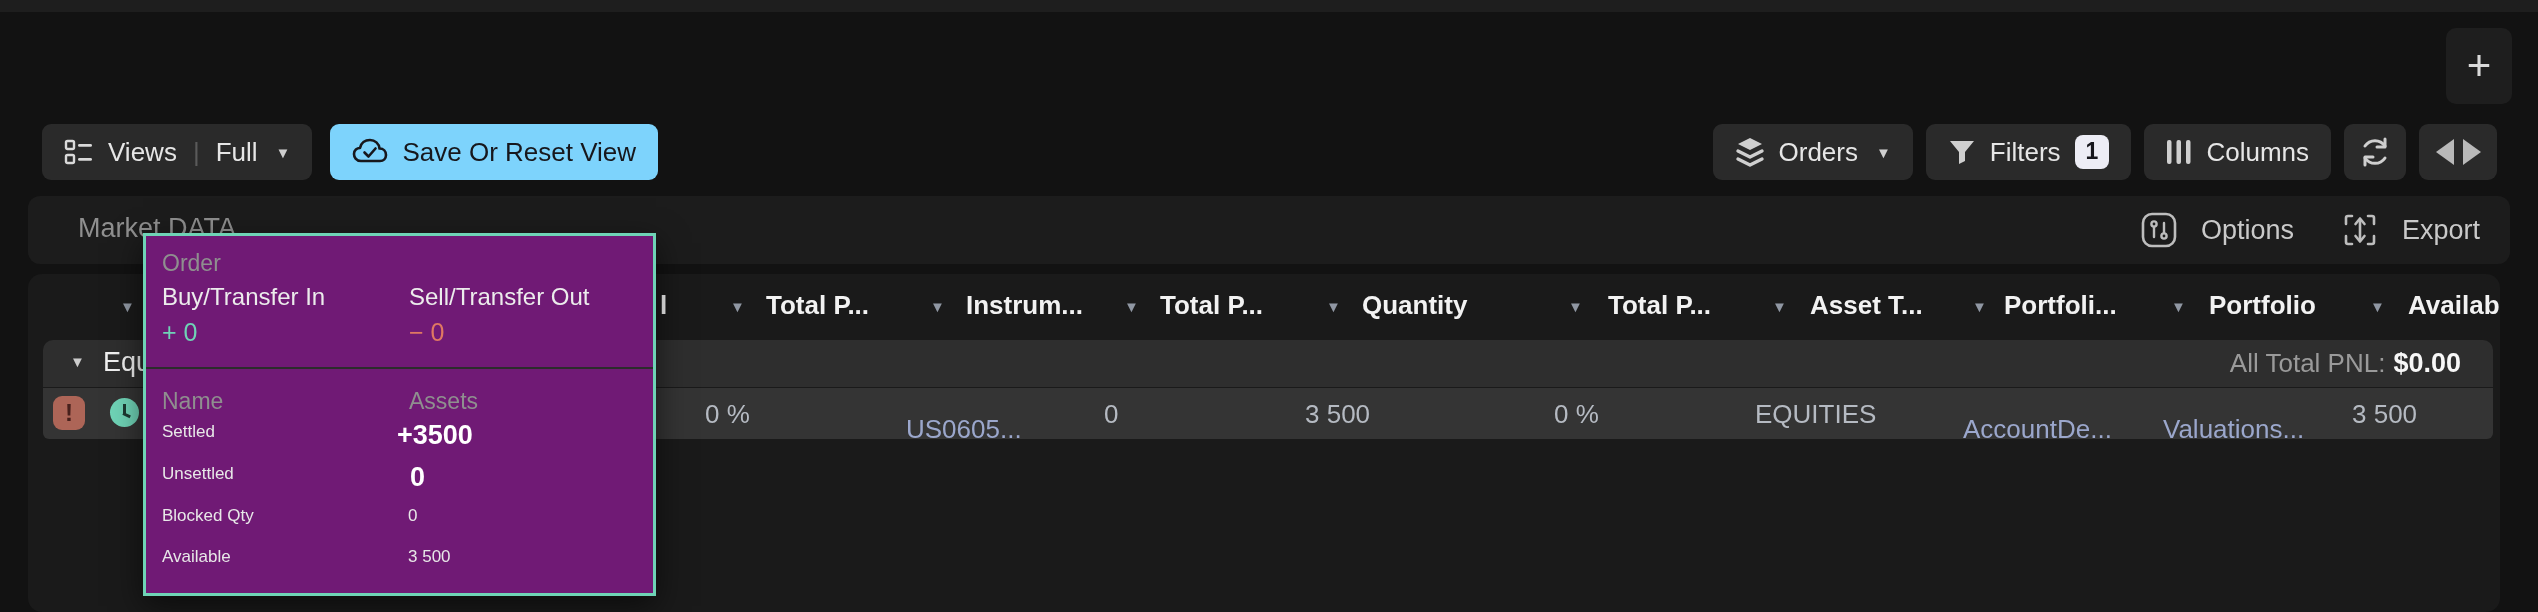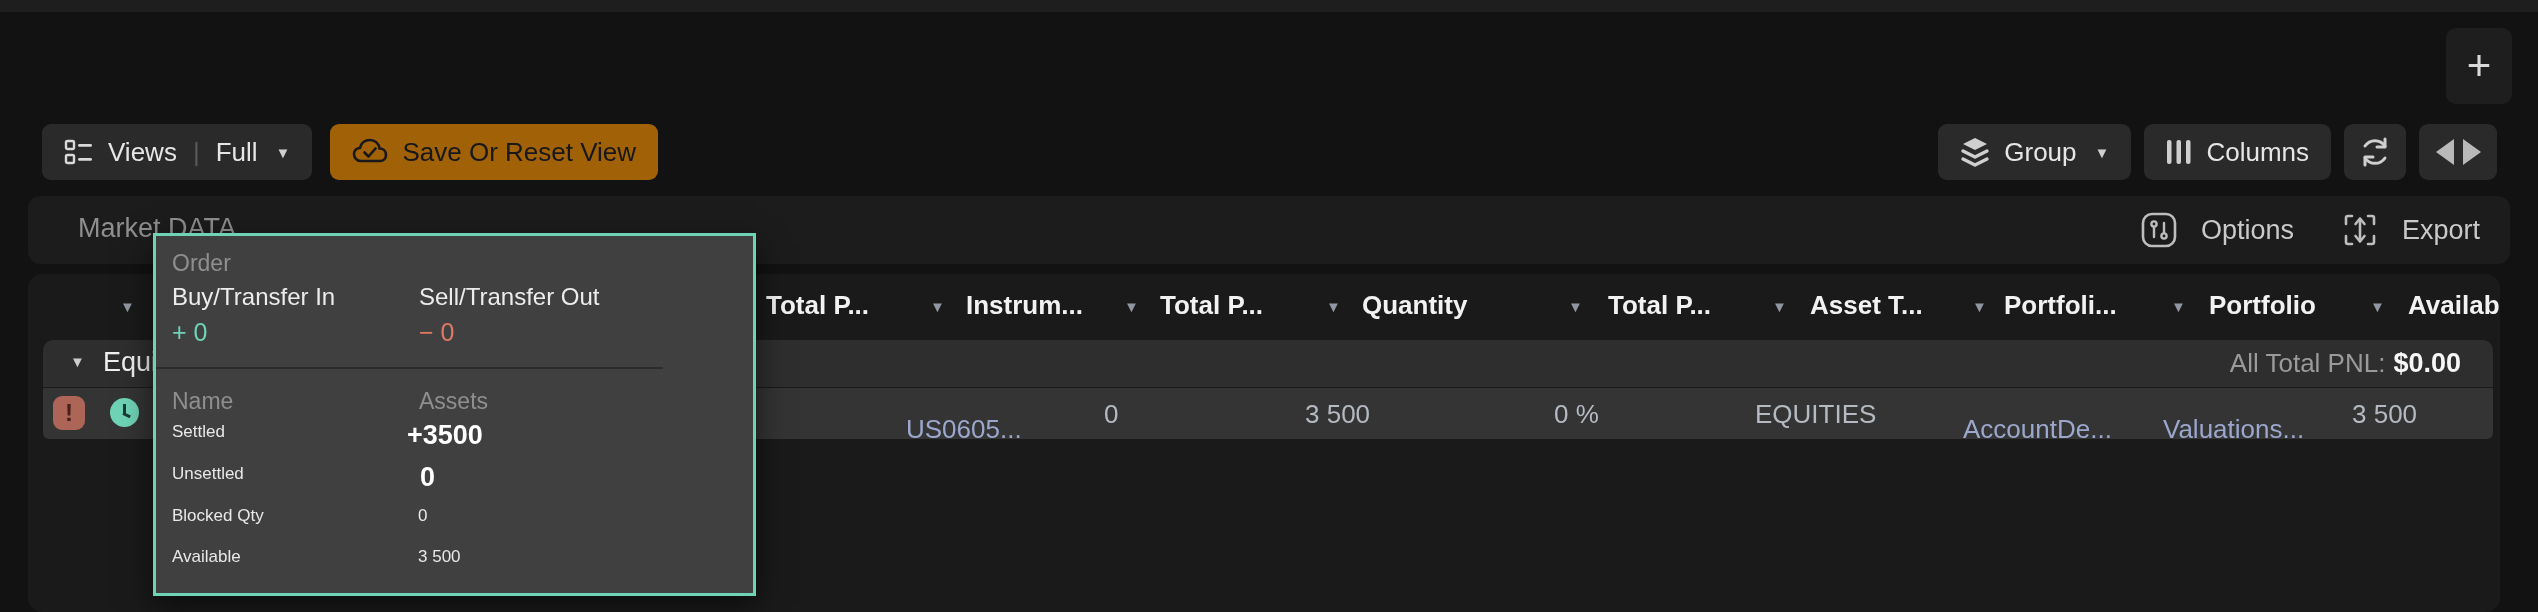--- a/index.html
+++ b/index.html
@@ -19,21 +19,21 @@
     background:#1e1e1e;color:#d9d9d9;font-size:42px;font-weight:300;
     display:flex;align-items:center;justify-content:center;}
 
   
   .btn{height:56px;background:#2a2a2a;border-radius:9px;display:flex;align-items:center;
     gap:14px;padding:0 22px;color:#e6e6e6;font-size:26px;white-space:nowrap;}
   .toolbar-left{position:absolute;left:42px;top:124px;display:flex;gap:18px;}
   .toolbar-right{position:absolute;right:41px;top:124px;display:flex;gap:13px;}
   .btn .caret{font-size:15px;color:#cfcfcf;margin-left:4px;}
   .vdiv{color:#5a5a5a;font-size:26px;margin:0 2px;}
-  .save-btn{background:#a16207;color:#17171c;font-weight:500;}
+  .save-btn{background:#7dd3fc;color:#17171c;font-weight:500;}
   .badge{background:#ededf5;color:#17171c;font-size:23px;font-weight:600;border-radius:8px;
     padding:3px 11px;line-height:1.2;}
   .icon-btn{width:62px;justify-content:center;padding:0;}
   .lr-arrows{display:flex;gap:9px;align-items:center;}
   .tri-l{width:0;height:0;border-style:solid;border-width:13px 18px 13px 0;border-color:transparent #b9b9b9 transparent transparent;}
   .tri-r{width:0;height:0;border-style:solid;border-width:13px 0 13px 18px;border-color:transparent transparent transparent #b9b9b9;}
 
   
   .market-bar{position:absolute;left:28px;top:196px;width:2482px;height:68px;background:#1c1c1c;border-radius:12px;}
   .market-title{position:absolute;left:50px;top:17px;font-size:27px;color:#8f8f8f;}
@@ -56,21 +56,21 @@
   .cell{position:absolute;top:11px;font-size:26px;color:#b5bac2;white-space:nowrap;}
   .cell.link{color:#9ba7cc;margin-top:15px;}
   .warn-badge{position:absolute;left:10px;top:8px;width:32px;height:34px;border-radius:9px;
     background:#ad6557;color:#47201c;font-size:24px;font-weight:700;
     display:flex;align-items:center;justify-content:center;}
   .clock-badge{position:absolute;left:67px;top:10px;width:29px;height:29px;border-radius:50%;background:#6fd3b6;}
   .clock-badge:before{content:"";position:absolute;left:13px;top:6px;width:3px;height:10px;background:#1d3a32;}
   .clock-badge:after{content:"";position:absolute;left:13px;top:14px;width:8px;height:3px;background:#1d3a32;transform-origin:left;transform:rotate(25deg);}
 
   
-  .tooltip{position:absolute;left:153px;top:233px;width:603px;height:363px;background:#404040;
+  .tooltip{position:absolute;left:143px;top:233px;width:513px;height:363px;background:#701a75;
     border:3px solid #6fd3b6;box-shadow:0 10px 30px rgba(0,0,0,.55);z-index:50;}
   .tt{position:absolute;white-space:nowrap;}
   .tt-gray{color:#8f8f8f;font-size:23px;}
   .tt-white{color:#ececec;font-size:24px;}
   .tt-val{font-size:25px;}
   .tt-pos{color:#6fd3b6;}
   .tt-neg{color:#e07862;}
   .tt-divider{position:absolute;left:0;top:131px;width:507px;height:2px;background:#2c2c2c;}
   .tt-strong{color:#ffffff;font-size:27px;font-weight:700;}
   .tt-reg{color:#e8e8e8;font-size:17px;}
@@ -115,22 +115,31 @@
 
   <div class="toolbar-right">
     <div class="btn">
       <span>
         <svg width="30" height="32" viewBox="0 0 30 32">
           <path d="M15 2 L27 8 L15 14 L3 8 Z" fill="#cfcfcf"></path>
           <path d="M3 15 L15 21 L27 15" fill="none" stroke="#cfcfcf" stroke-width="3.4" stroke-linecap="round" stroke-linejoin="round"></path>
           <path d="M3 23 L15 29 L27 23" fill="none" stroke="#cfcfcf" stroke-width="3.4" stroke-linecap="round" stroke-linejoin="round"></path>
         </svg>
       </span>
-      <span>Group</span>
+      <span>Orders</span>
       <span class="caret">▼</span>
+    </div>
+    <div class="btn">
+      <span>
+        <svg width="28" height="28" viewBox="0 0 28 28">
+          <path d="M2 3 L26 3 L17 14 L17 23 L11 26 L11 14 Z" fill="#cfcfcf"></path>
+        </svg>
+      </span>
+      <span>Filters</span>
+      <span class="badge">1</span>
     </div>
     <div class="btn">
       <span>
         <svg width="26" height="28" viewBox="0 0 26 28">
           <rect x="1" y="2" width="4.5" height="24" rx="2" fill="#cfcfcf"></rect>
           <rect x="10.5" y="2" width="4.5" height="24" rx="2" fill="#cfcfcf"></rect>
           <rect x="20" y="2" width="4.5" height="24" rx="2" fill="#cfcfcf"></rect>
         </svg>
       </span>
       <span>Columns</span>

